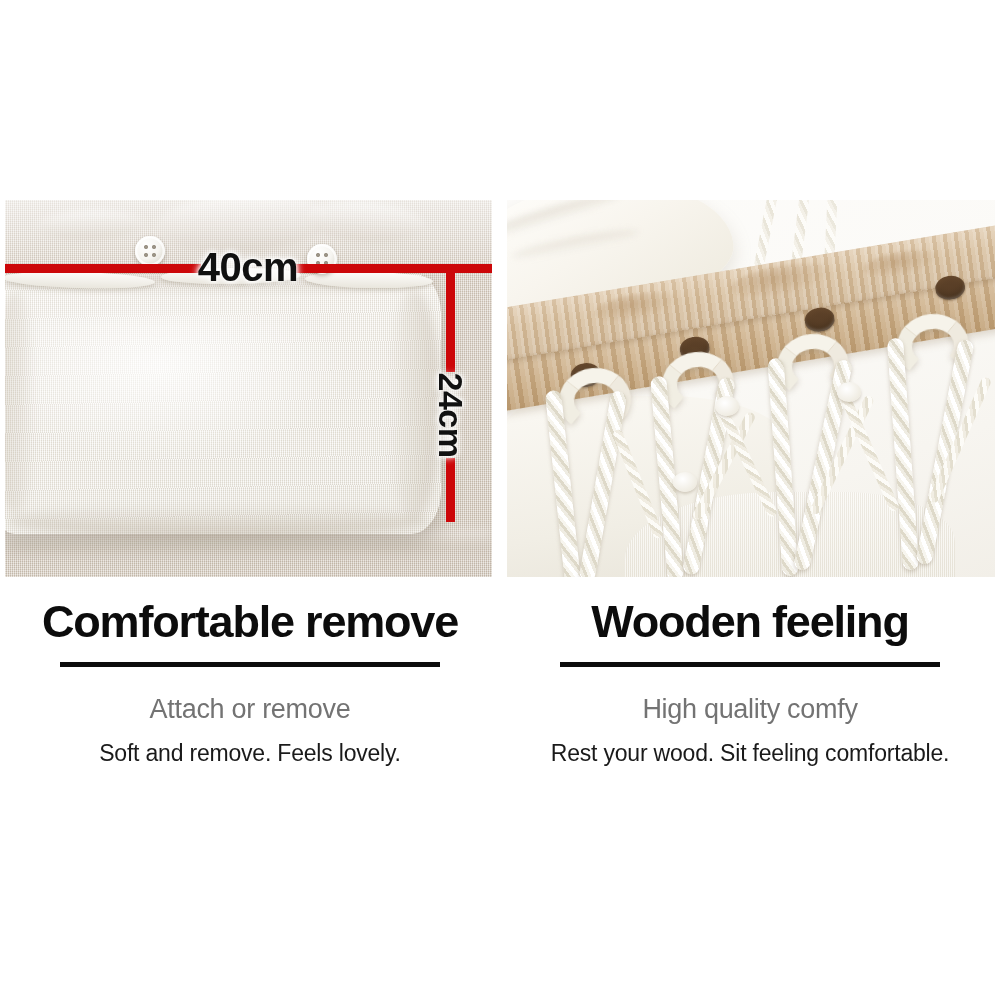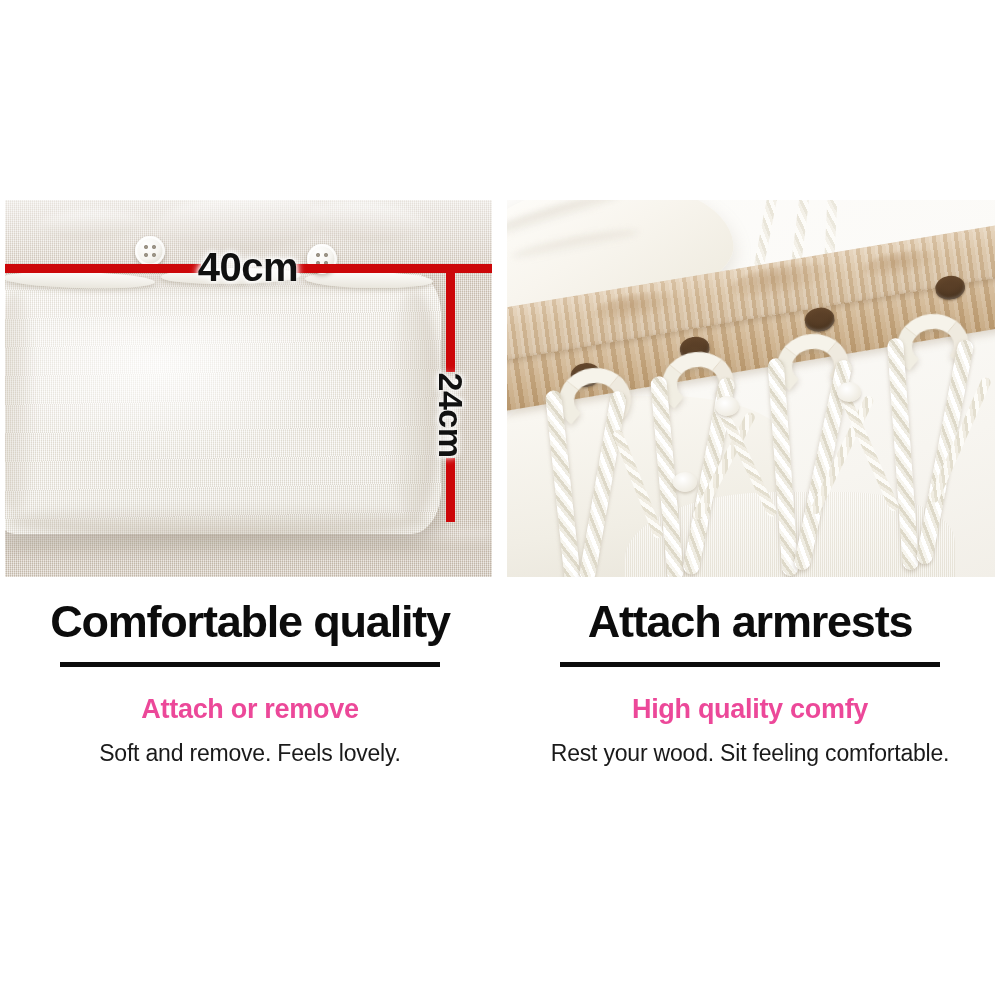--- a/index.html
+++ b/index.html
@@ -224,21 +224,21 @@
   .tb-left{left:0px;}
   .tb-right{left:500px;}
   .feat-title{
     font-size:45px;font-weight:700;color:#0c0c0c;
     letter-spacing:-1.2px;line-height:52px;margin:0;white-space:nowrap;
   }
   .feat-rule{
     height:5px;background:#0c0c0c;margin:14px auto 0 auto;width:380px;
   }
   .feat-sub{
-    font-size:27px;font-weight:700;color:#ec4899;
+    font-size:27px;font-weight:400;color:#737373;
     letter-spacing:-.3px;margin:26px 0 0 0;line-height:32px;white-space:nowrap;
   }
   .feat-desc{
     font-size:23px;font-weight:300;color:#1a1a1a;
     letter-spacing:-.2px;margin:14px 0 0 0;line-height:28px;white-space:nowrap;
   }
 </style>
 </head>
 <body>
 
@@ -321,26 +321,26 @@
     <div class="net-line" style="left:330px;top:190px;height:130px;transform:rotate(26deg);"></div>
     <div class="net-line" style="left:358px;top:190px;height:126px;transform:rotate(-24deg);"></div>
     <div class="net-line" style="left:448px;top:172px;height:136px;transform:rotate(24deg);"></div>
     <div class="net-line" style="left:126px;top:226px;height:116px;transform:rotate(-22deg);"></div>
     <div class="knot-blob" style="left:208px;top:196px;"></div>
     <div class="knot-blob" style="left:330px;top:182px;"></div>
     <div class="knot-blob" style="left:166px;top:272px;"></div>
   </div>
 
   <div class="textblock tb-left">
-    <div class="feat-title">Comfortable quality</div>
+    <div class="feat-title">Comfortable remove</div>
     <div class="feat-rule"></div>
     <div class="feat-sub">Attach or remove</div>
     <div class="feat-desc">Soft and remove. Feels lovely.</div>
   </div>
 
   <div class="textblock tb-right">
-    <div class="feat-title">Attach armrests</div>
+    <div class="feat-title">Wooden feeling</div>
     <div class="feat-rule"></div>
     <div class="feat-sub">High quality comfy</div>
     <div class="feat-desc">Rest your wood. Sit feeling comfortable.</div>
   </div>
 
 </div>
 
 </body></html>

